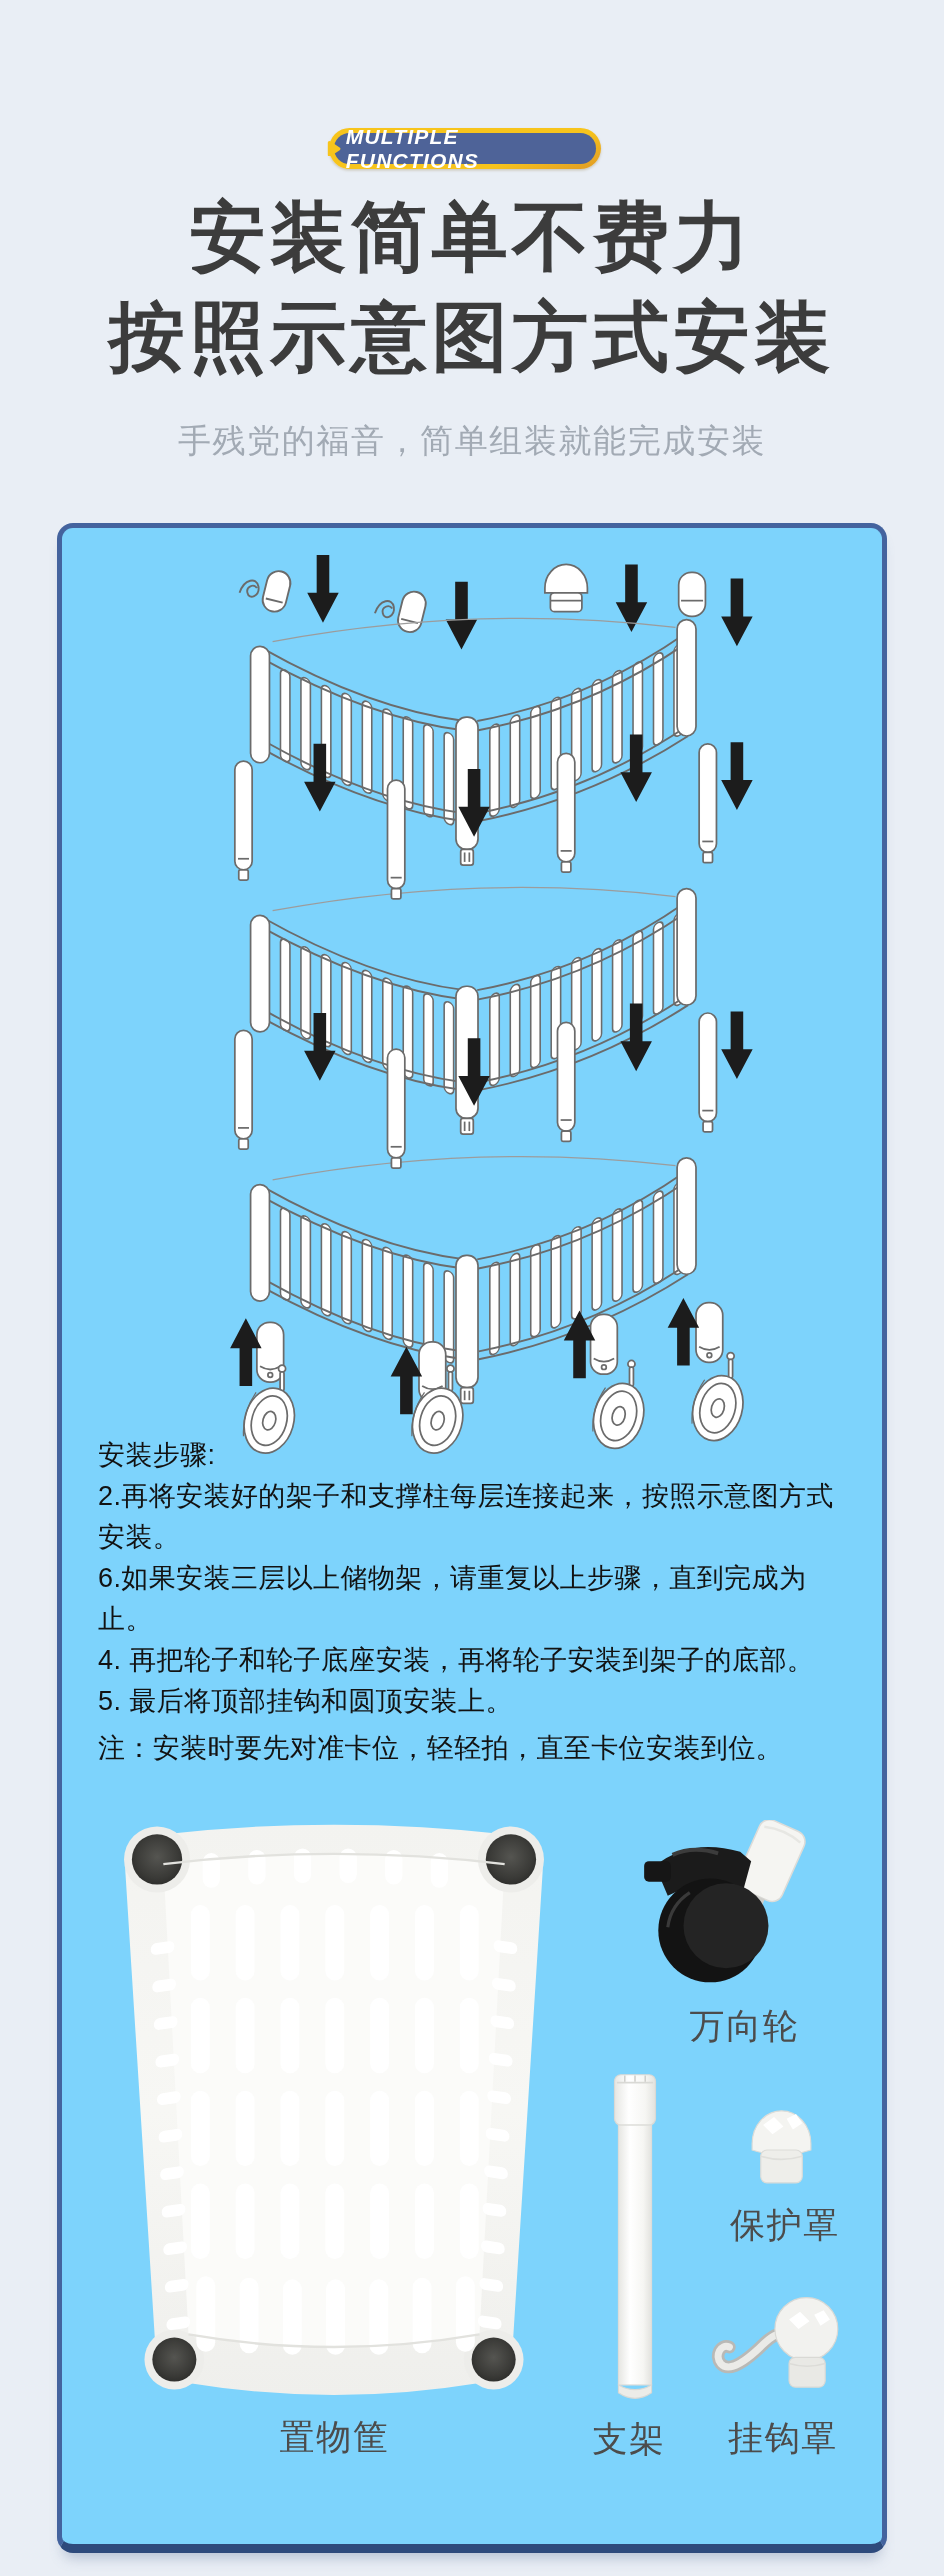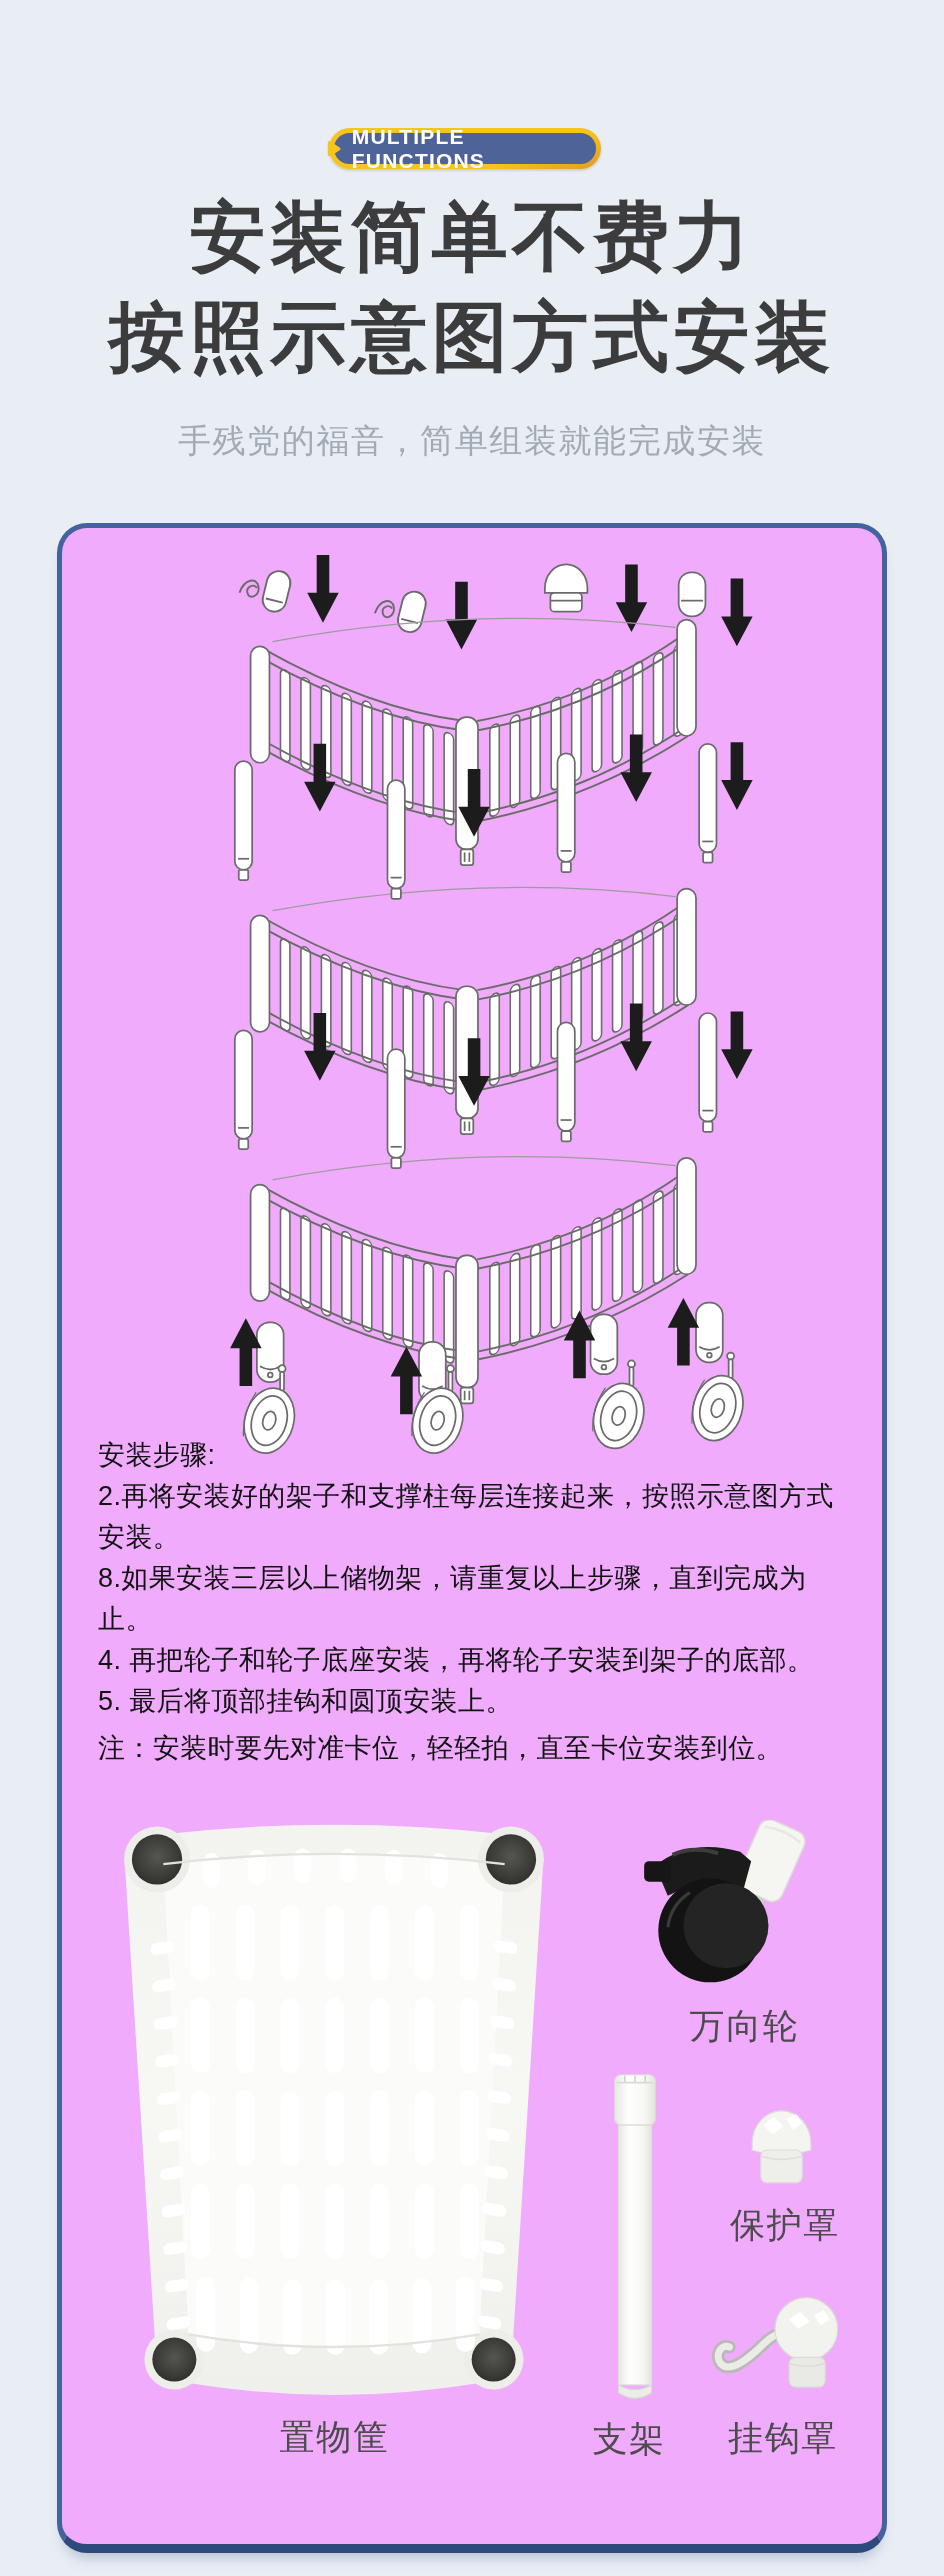--- a/index.html
+++ b/index.html
@@ -13,45 +13,45 @@
   
   .badge{
     position:absolute;left:329px;top:128px;width:272px;height:41px;
     background:linear-gradient(160deg,var(--accent_yellow,#f7c41c) 70%,#e09a25 100%);
     border-radius:20.5px;display:flex;align-items:center;justify-content:center;
     box-shadow:0 1.6px 2.4px rgba(120,90,20,.25);
   }
   .badge-inner{
     position:absolute;left:4.7px;top:4.7px;right:4.7px;bottom:4.7px;
     background:var(--badge_blue,#4e6398);border-radius:15.7px;
-    display:flex;align-items:center;justify-content:center;gap:11px;
+    display:flex;align-items:center;justify-content:center;gap:5px;font-style:italic;
   }
   .badge-label{
     color:#ffffff;font-weight:bold;font-size:21px;letter-spacing:1.2px;
   }
   .badge-play{width:13.4px;height:15.7px;flex:0 0 auto;margin-left:-6.3px;}
 
   
   .h1{
     position:absolute;left:0;top:187px;width:944px;text-align:center;
     font-size:76px;line-height:100px;font-weight:900;color:var(--heading,#3c3c3c);
     letter-spacing:4.7px;
   }
   .subtitle{
     position:absolute;left:0;top:419px;width:944px;text-align:center;
     font-size:33px;color:var(--subtitle,#a2aab4);letter-spacing:1.6px;
   }
 
   
   .card{
     position:absolute;left:57px;top:523px;width:820px;height:2016px;
-    background:#f0abfc;
+    background:#7dd3fc;
     border:5.5px solid var(--card_border,#44639e);
     border-bottom:9.4px solid var(--card_border_bottom,#2e4a7c);
-    border-radius:30px;
+    border-radius:16px;
     box-shadow:0 11px 12.6px -6.3px rgba(90,110,150,.35);
   }
 
   
   .steps{
     position:absolute;left:36px;top:907px;width:756px;
     font-size:27px;color:var(--text,#121212);line-height:41px;letter-spacing:0.4px;
   }
   .steps .note{margin-top:6.3px;}
 
@@ -223,21 +223,21 @@
         <use href="#caster"></use>
       </g>
     <g transform="translate(688,1020)">
         <use href="#caster"></use>
       </g>
   </svg>
 
   <div class="steps">
     <div>安装步骤:</div>
     <div>2.再将安装好的架子和支撑柱每层连接起来，按照示意图方式安装。</div>
-    <div>8.如果安装三层以上储物架，请重复以上步骤，直到完成为止。</div>
+    <div>6.如果安装三层以上储物架，请重复以上步骤，直到完成为止。</div>
     <div>4. 再把轮子和轮子底座安装，再将轮子安装到架子的底部。</div>
     <div>5. 最后将顶部挂钩和圆顶安装上。</div>
     <div class="note">注：安装时要先对准卡位，轻轻拍，直至卡位安装到位。</div>
   </div>
 
   <svg class="abs" style="left:40px;top:1281px;" width="464" height="601" viewBox="0 0 590 764">
     <defs>
       <linearGradient id="bgrad" x1="0" y1="0" x2="0" y2="1">
         <stop offset="0" stop-color="#f3f3f0"></stop>
           <stop offset="0.5" stop-color="#f7f7f4"></stop>

